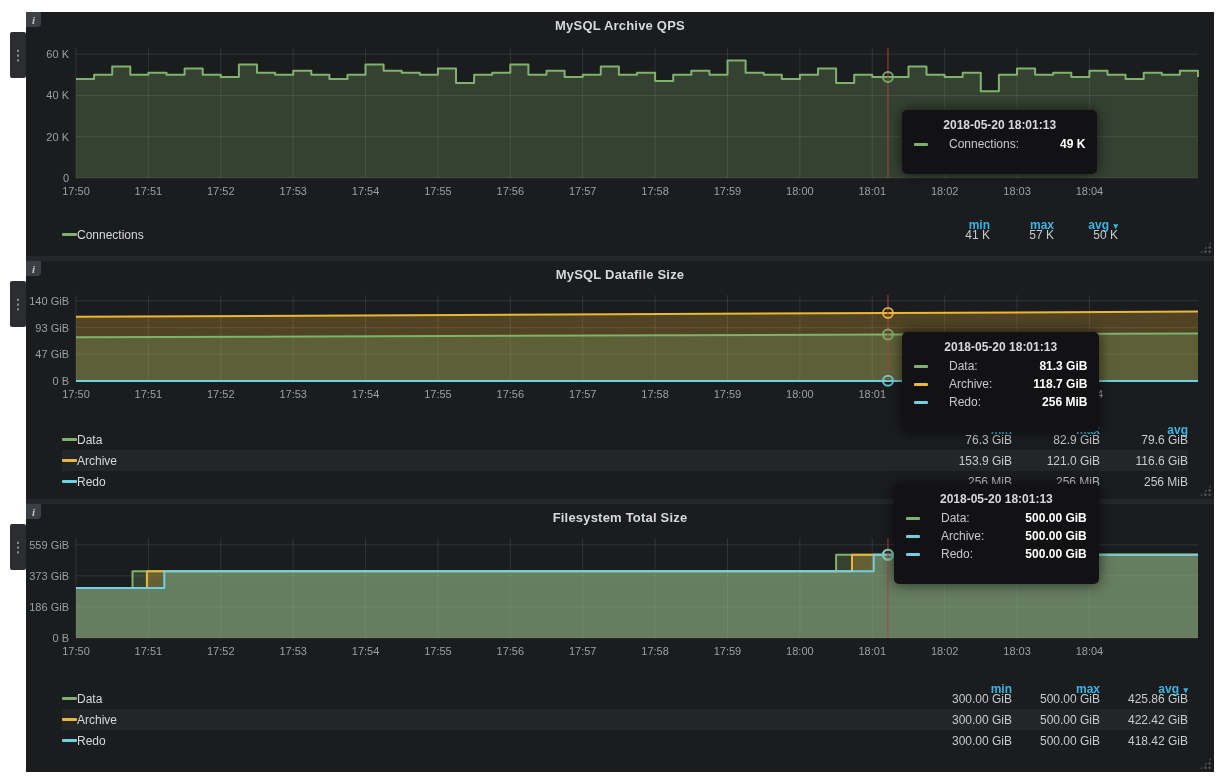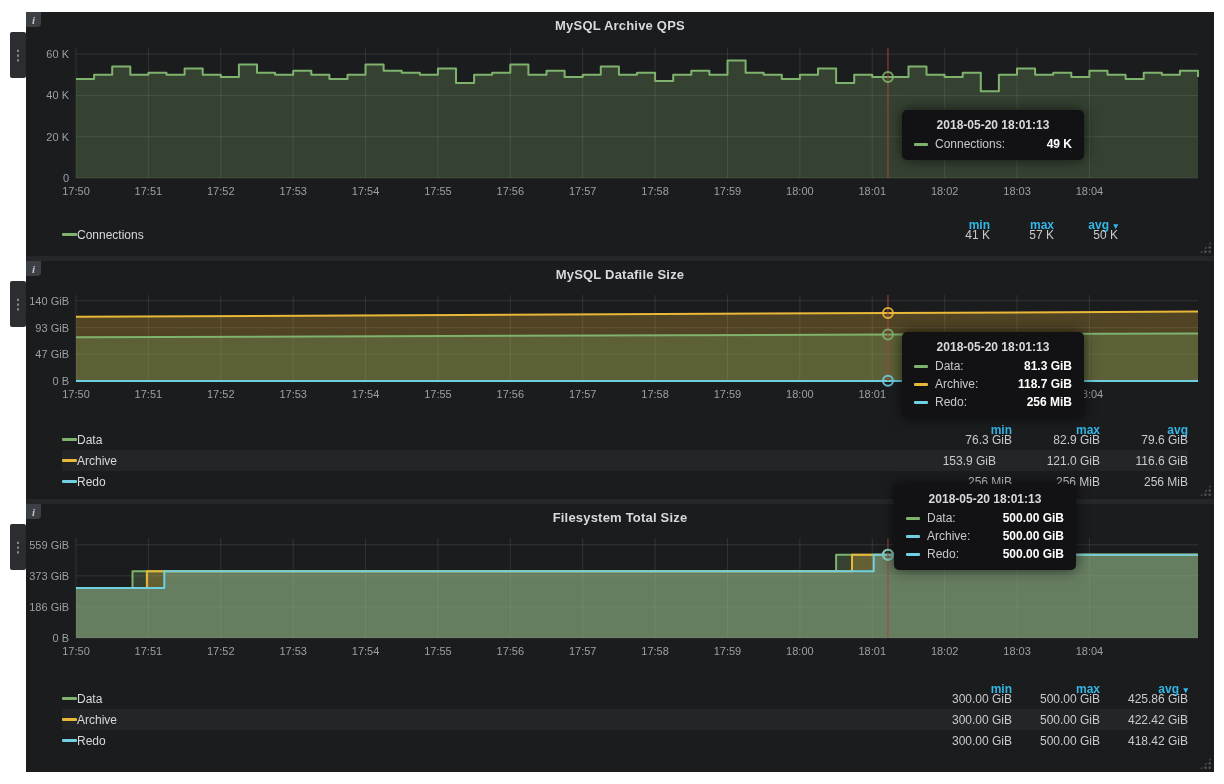--- a/index.html
+++ b/index.html
@@ -20,24 +20,24 @@
   .lrow.header{height:18px;}
   .lrow.stripe{background:rgba(255,255,255,0.045);}
   .lname{flex:1;display:flex;align-items:center;gap:0;cursor:pointer;}
   .dash{width:15px;height:3px;border-radius:1px;flex:none;}
   .lcol{text-align:right;color:#c9cacb;flex:none;}
   .lrow.header .lcol{color:#33b5e5;font-weight:bold;cursor:pointer;margin-top:20px;}
   .caret{font-size:9px;margin-left:2px;color:#33b5e5;}
   .resize-handle{position:absolute;right:2px;bottom:2px;width:13px;height:13px;cursor:se-resize;
     background-image:radial-gradient(circle,#5e6064 1.1px,transparent 1.3px);background-size:4.3px 4.3px;
     clip-path:polygon(100% 0,100% 100%,0 100%);opacity:.8;}
-  .tooltip{position:absolute;background:#121214;border-radius:5px;padding:8px 12px 9px 12px;
+  .tooltip{position:absolute;background:#121214;border-radius:5px;padding:8px 12px 23px 12px;
     box-shadow:0 0 14px rgba(0,0,0,.65);z-index:10;min-width:158px;}
   .tt-title{font-size:12px;font-weight:bold;color:#d8d9da;text-align:center;margin-bottom:5px;white-space:nowrap;}
-  .tt-row{display:flex;align-items:center;gap:7px;font-size:12px;color:#c7c8c9;margin:4px 0 0 0;white-space:nowrap;}
+  .tt-row{display:flex;align-items:center;gap:21px;font-size:12px;color:#c7c8c9;margin:4px 0 0 0;white-space:nowrap;}
   .tt-value{margin-left:auto;font-weight:bold;color:#ffffff;padding-left:20px;}
 </style>
 </head>
 <body>
 
 <div class="page">
 
   <div class="drag-tab" style="left:10px;top:32px">⋮</div>
   <div class="drag-tab" style="left:10px;top:281px">⋮</div>
   <div class="drag-tab" style="left:10px;top:524px">⋮</div>
@@ -183,21 +183,21 @@
             <div class="lcol" style="width: 88px;">76.3 GiB</div>
             <div class="lcol" style="width: 88px;">82.9 GiB</div>
             <div class="lcol" style="width: 88px;">79.6 GiB</div>
           </div>
           <div class="lrow stripe">
             <div class="lname">
               <span class="dash" style="background: rgb(234, 184, 57);"></span>
               <span>Archive</span>
             </div>
             <div class="lcol" style="width: 88px;">153.9 GiB</div>
-            <div class="lcol" style="width: 88px; padding-left: 16px;">121.0 GiB</div>
+            <div class="lcol" style="width: 88px;">121.0 GiB</div>
             <div class="lcol" style="width: 88px;">116.6 GiB</div>
           </div>
           <div class="lrow">
             <div class="lname">
               <span class="dash" style="background: rgb(110, 208, 224);"></span>
               <span>Redo</span>
             </div>
             <div class="lcol" style="width: 88px;">256 MiB</div>
             <div class="lcol" style="width: 88px;">256 MiB</div>
             <div class="lcol" style="width: 88px;">256 MiB</div>

